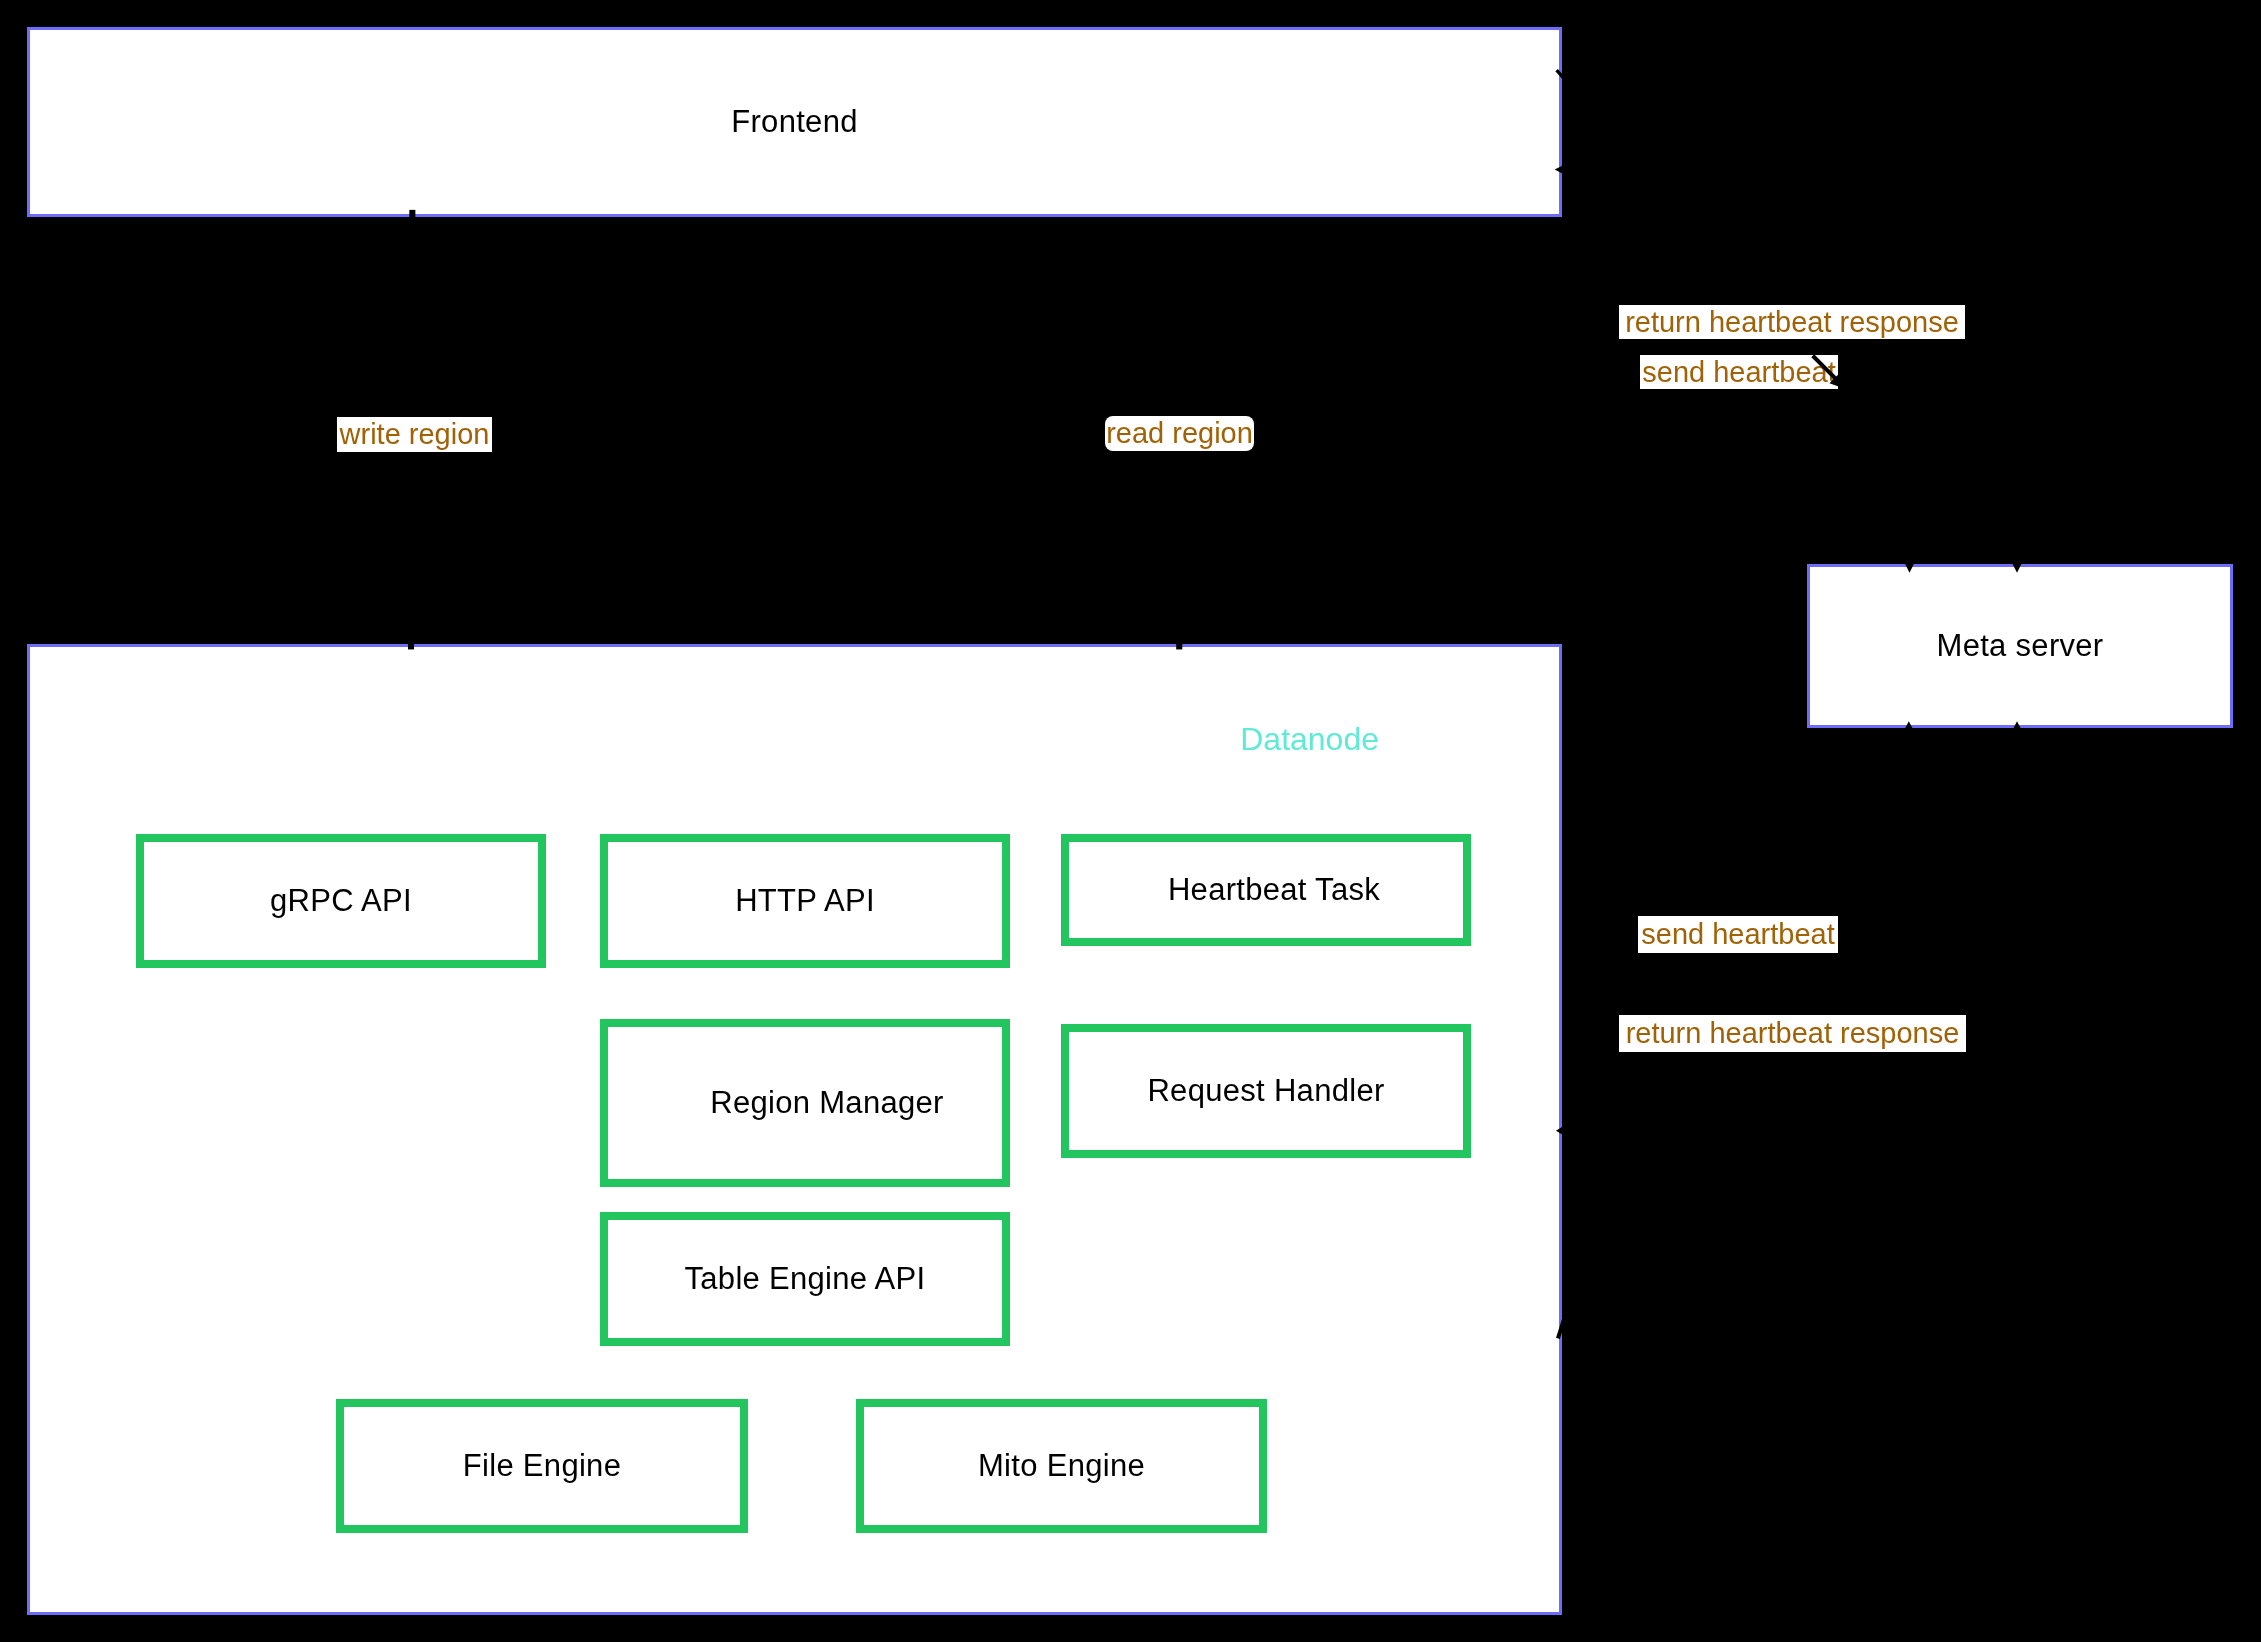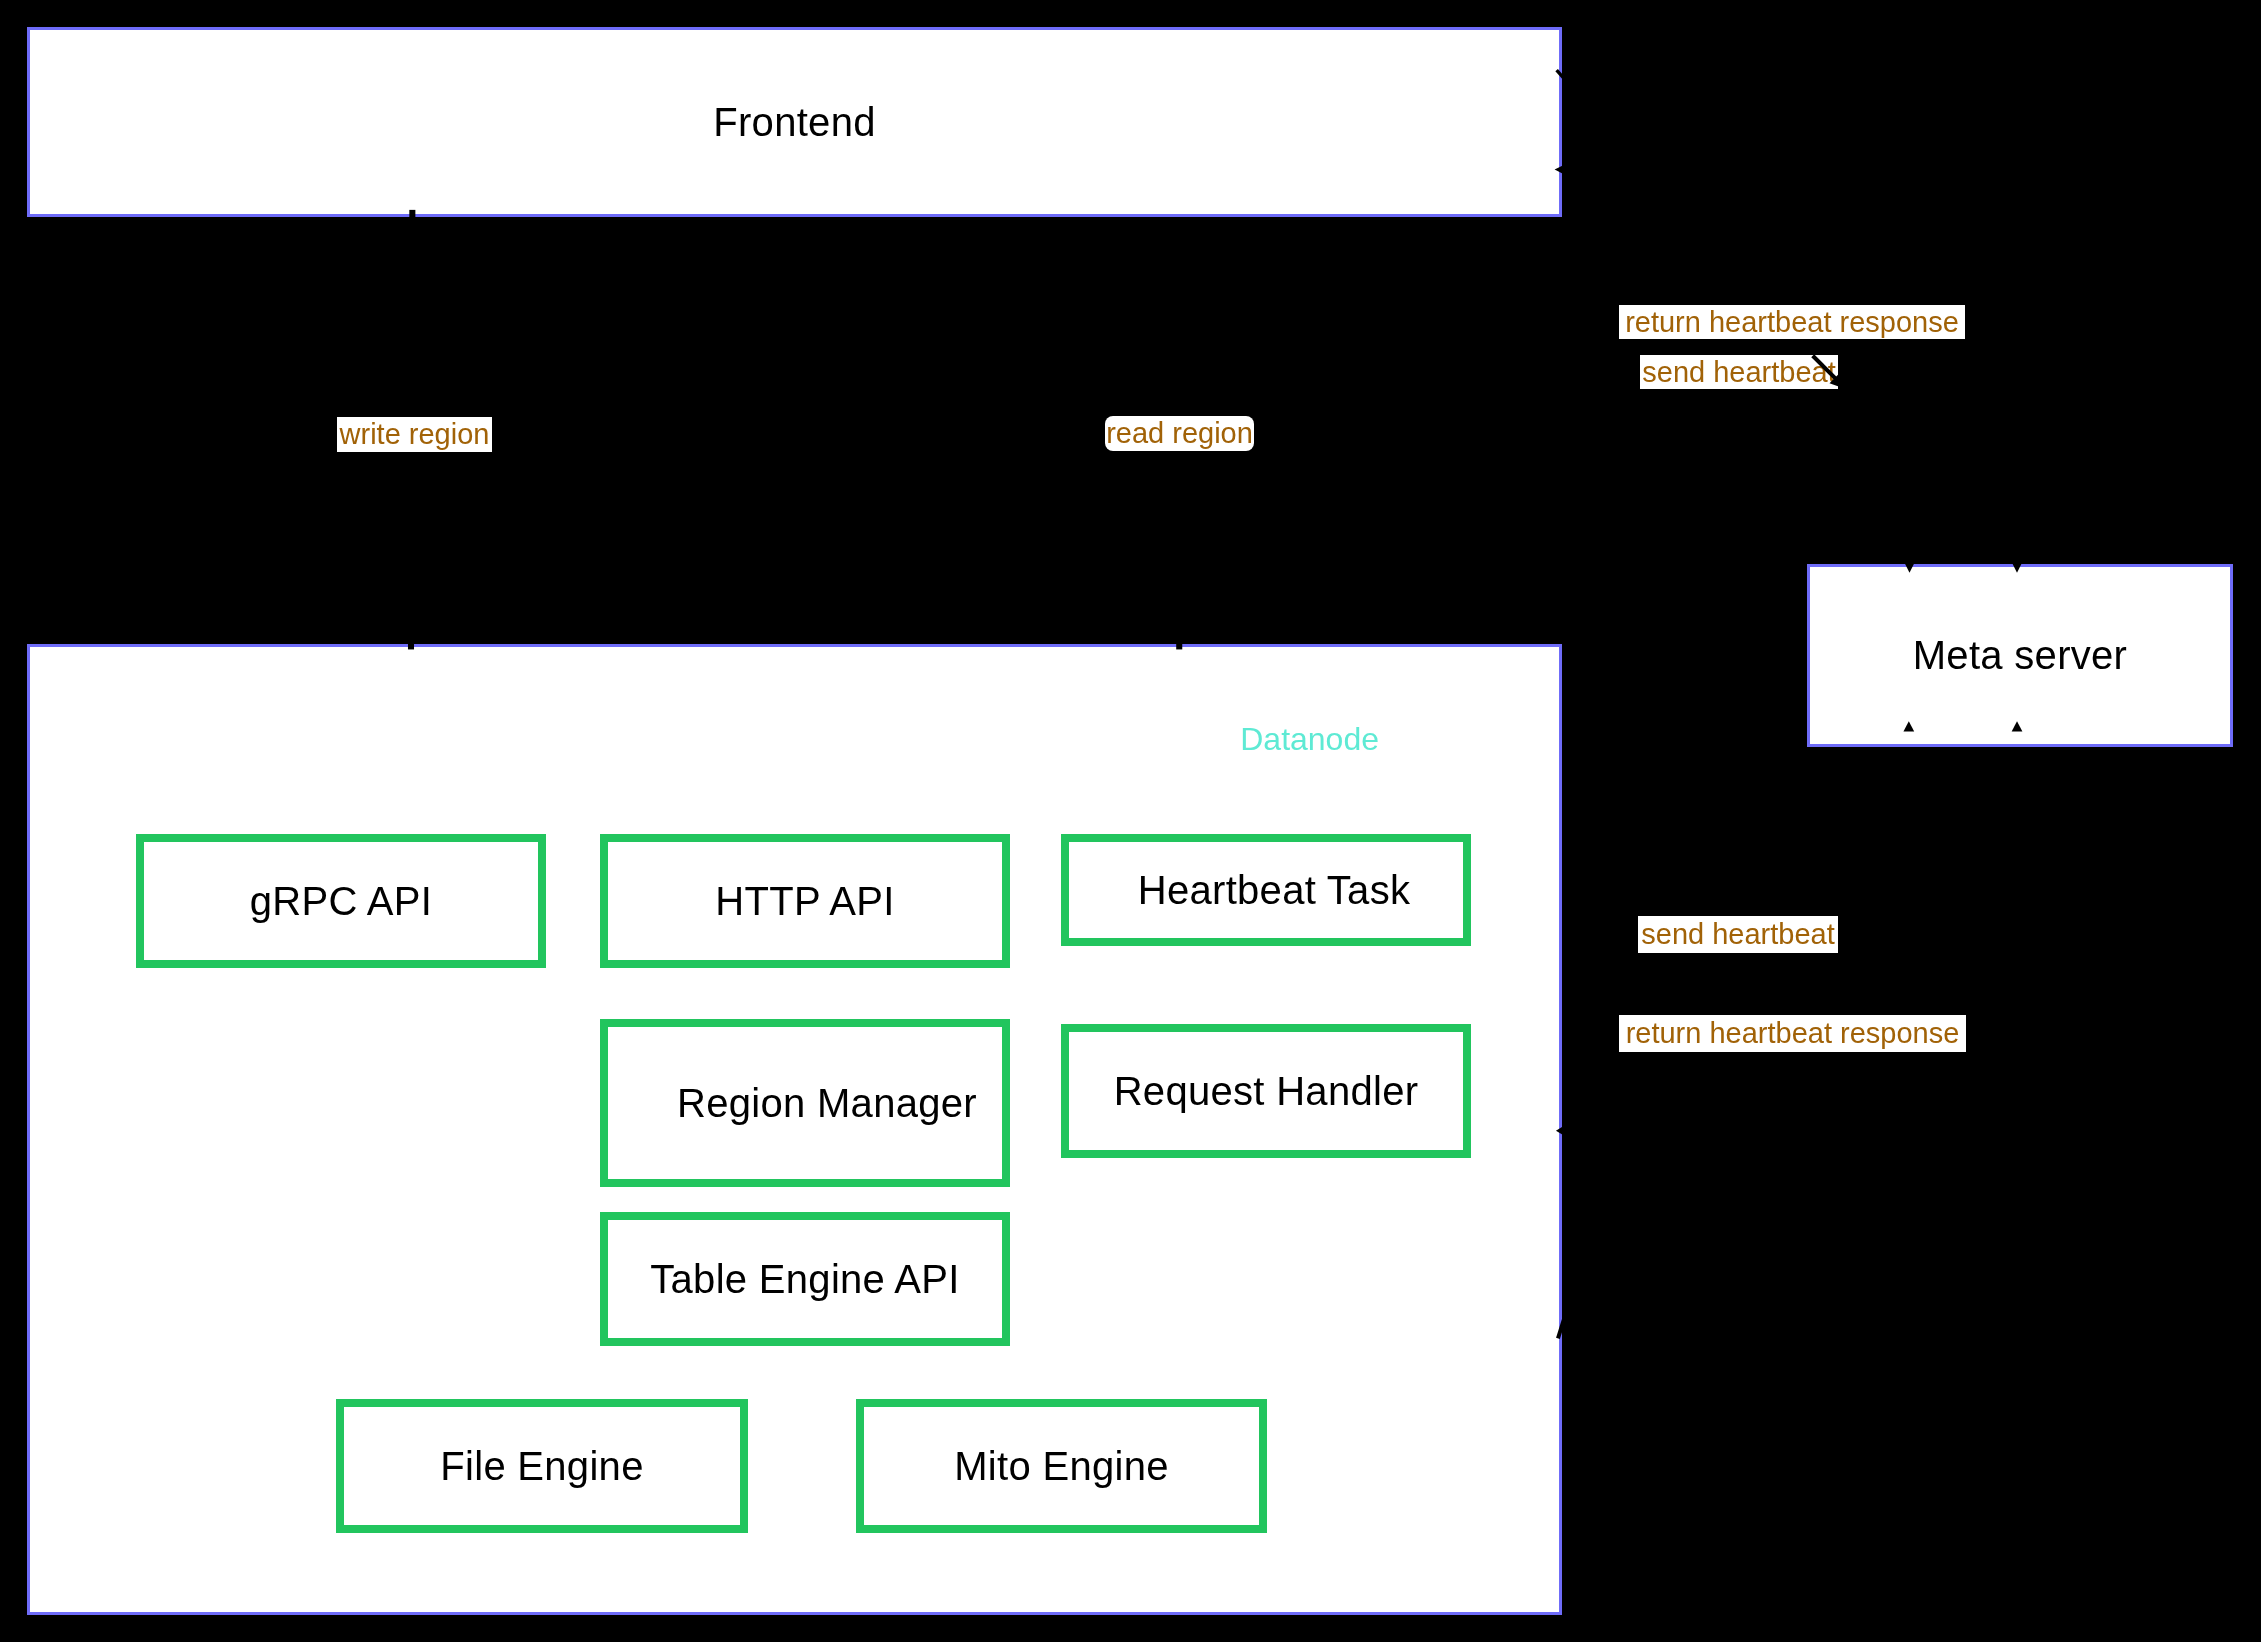--- a/index.html
+++ b/index.html
@@ -15,27 +15,27 @@
     position:absolute;
     background:#fff;
     box-sizing:border-box;
     display:flex;
   }
   .outer{border:3.4px solid #6f6cf9;}
   .inner{border:8px solid #22c55e;}
   .node .lbl{
     width:100%;
     display:flex;align-items:center;justify-content:center;
-    font-size:40px;
+    font-size:31px;
     letter-spacing:0.3px;
   }
   
   #frontend{left:27px;top:27px;width:1535px;height:190px;}
   #datanode{left:27px;top:644px;width:1535px;height:971px;}
-  #meta-server{left:1807px;top:564px;width:426px;height:183px;}
+  #meta-server{left:1807px;top:564px;width:426px;height:164px;}
   #datanode-title{
     position:absolute;left:27px;top:721px;width:1352px;
     text-align:right;font-size:32px;color:#5eead4;
   }
   
   #grpc-api{left:136px;top:834px;width:410px;height:134px;}
   #http-api{left:600px;top:834px;width:410px;height:134px;}
   #heartbeat-task{left:1061px;top:834px;width:410px;height:112px;padding-left:16px;}
   #query-engine{left:136px;top:1024px;width:410px;height:134px;}
   #region-manager{left:600px;top:1019px;width:410px;height:168px;padding-left:44px;}

